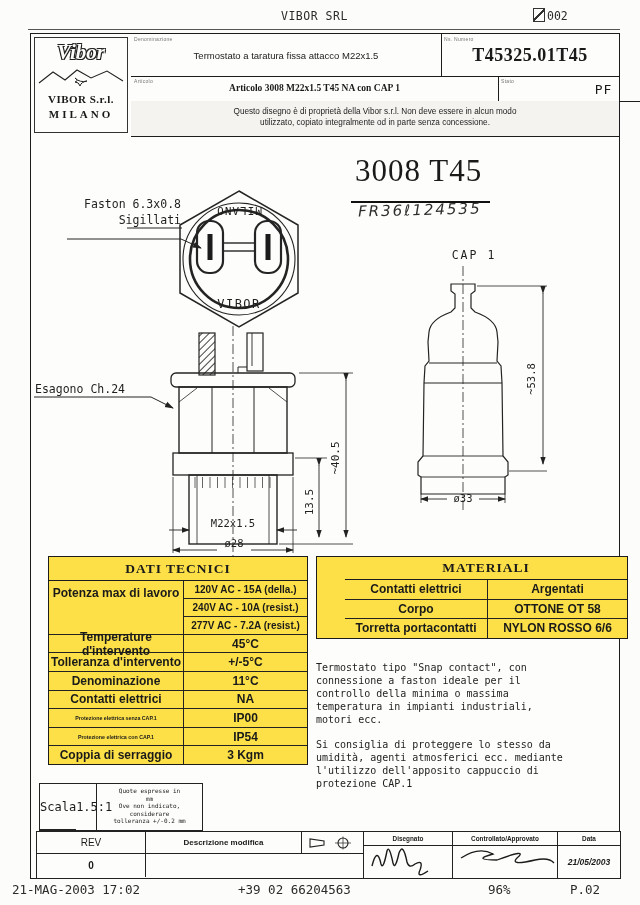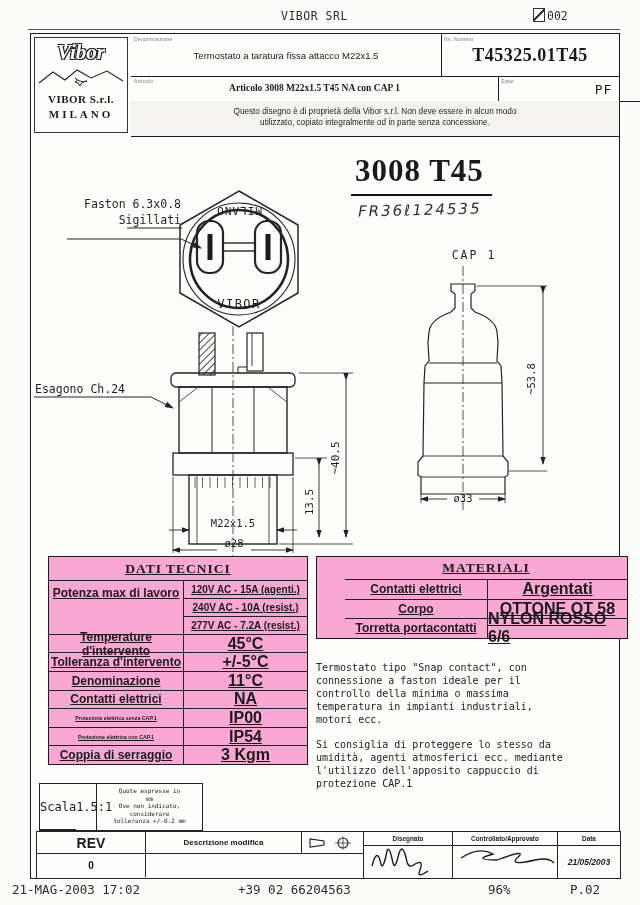--- a/index.html
+++ b/index.html
@@ -30,35 +30,35 @@
   .tb-art{left:100px;top:42px;width:367px;height:25px;border-right-width:1.2px;border-bottom-width:1.2px;}
   .tb-stato{left:467px;top:42px;width:121px;height:25px;border-bottom-width:1.2px;padding-left:45px;}
   .tb-notice{left:100px;top:67px;width:488px;height:35px;border-bottom-width:1.4px;background:#f4f3f0;}
   .tinylbl{position:absolute;left:3px;top:2px;font-size:5px;color:#777;letter-spacing:.3px;}
   .tb-desc .txt{margin-top:16px;text-align:center;font-size:9.5px;color:#222;}
   .tb-num .txt{margin-top:11px;text-align:center;font-family:"Liberation Serif",serif;font-weight:bold;font-size:18px;letter-spacing:.5px;}
   .tb-art .txt{margin-top:7px;text-align:center;font-family:"Liberation Serif",serif;font-weight:bold;font-size:9.5px;}
   .tb-stato .txt{margin-top:6px;text-align:center;font-family:"DejaVu Sans Mono",monospace;font-size:13px;letter-spacing:1px;}
   .tb-notice .txt{margin-top:5px;text-align:center;font-size:8.2px;line-height:11px;white-space:pre-line;color:#222;}
   
-  .model-title{left:320px;top:119px;font-family:"Liberation Serif",serif;font-weight:bold;font-size:31px;
-               border-bottom:2.5px solid #111;padding:0 8px 5px 4px;letter-spacing:1px;}
+  .model-title{left:320px;top:119px;font-family:"Liberation Serif",serif;font-weight:normal;font-size:31px;
+               border-bottom:2.5px solid #111;padding:0 8px 12px 4px;letter-spacing:1px;}
   .hand-note{left:327px;top:167px;font-family:"DejaVu Sans",sans-serif;font-style:italic;font-size:15px;
              letter-spacing:2px;color:#2e2e2e;transform:rotate(-1.5deg);}
   svg text{font-family:"DejaVu Sans Mono",monospace;fill:#1f1f1f;}
   
-  .tbl{position:absolute;border:1.5px solid #1c1c1c;background:#f9a8d4;text-decoration:underline;}
+  .tbl{position:absolute;border:1.5px solid #1c1c1c;background:#fde047;}
   .tbl .title{font-family:"Liberation Serif",serif;font-weight:bold;text-align:center;border-bottom:1.2px solid #1c1c1c;letter-spacing:1px;}
   .dt{left:17px;top:522px;width:258px;}
   .dt .title{font-size:13.5px;height:23px;line-height:23px;}
   .row{display:flex;border-bottom:1.1px solid #222;}
   .row:last-child{border-bottom:none;}
   .lblc{width:134px;border-right:1.1px solid #222;display:flex;align-items:center;justify-content:center;
         text-align:center;font-weight:bold;font-size:12px;}
-  .valc{flex:1;display:flex;align-items:center;justify-content:center;font-weight:bold;font-size:16px;}
+  .valc{flex:1;display:flex;align-items:center;justify-content:center;font-weight:bold;font-size:12px;}
   .dt .row{height:17.6px;}
   .dt-group{display:flex;height:52.8px;border-bottom:1.1px solid #222;}
   .dt-group .lblc{align-items:flex-start;padding-top:5px;}
   .dt-group .vals{flex:1;display:flex;flex-direction:column;}
   .dt-group .vals div{height:17.6px;border-bottom:1.1px solid #222;display:flex;align-items:center;justify-content:center;font-weight:bold;font-size:10px;}
   .dt-group .vals div:last-child{border-bottom:none;}
   .tiny .lblc{font-size:5.3px;}
   .mat{left:285px;top:522px;width:282px;padding-left:28px;}
   .mat .title{font-size:13.5px;height:22px;line-height:22px;}
   .mat .row{height:18.6px;}
@@ -69,21 +69,21 @@
   
   .scala{left:8px;top:749px;width:162px;height:46px;border:1.4px solid #222;display:flex;background:#fdfdfb;}
   .scala .left{width:56px;border-right:1.1px solid #222;display:flex;flex-direction:row;}
   .scala .left div{flex:1;display:flex;align-items:center;justify-content:center;font-family:"DejaVu Sans Mono",monospace;font-size:12px;}
   .scala .left div:first-child{border-bottom:1.1px solid #222;}
   .scala .note{flex:1;font-family:"DejaVu Sans Mono",monospace;font-size:6px;line-height:7.6px;text-align:center;
                white-space:pre-line;padding-top:3px;color:#222;}
   
   .revt{left:5px;top:797px;width:327px;height:46px;border:1.4px solid #222;background:#fdfdfb;}
   .revt .hdr{display:flex;height:21px;border-bottom:1.1px solid #222;}
-  .revt .hdr .c1{width:108px;border-right:1.1px solid #222;display:flex;align-items:center;justify-content:center;font-weight:bold;font-size:14px;}
+  .revt .hdr .c1{width:108px;border-right:1.1px solid #222;display:flex;align-items:center;justify-content:center;font-weight:normal;font-size:10px;}
   .revt .hdr .c2{flex:1;display:flex;align-items:center;justify-content:center;font-weight:bold;font-size:8px;}
   .revt .hdr .c3{width:62px;border-left:1.1px solid #222;display:flex;align-items:center;justify-content:center;}
   .revt .val{display:flex;height:23px;}
   .revt .val .c1{width:108px;border-right:1.1px solid #222;display:flex;align-items:center;justify-content:center;font-size:10px;font-weight:bold;}
   .sigt{left:332px;top:797px;width:256px;height:46px;border:1.4px solid #222;display:flex;background:#fdfdfb;}
   .sigt .col{display:flex;flex-direction:column;border-right:1.1px solid #222;}
   .sigt .col:last-child{border-right:none;}
   .sigt .col .lab{height:13px;border-bottom:1.1px solid #222;display:flex;align-items:center;justify-content:center;
                   font-weight:bold;font-size:6.4px;}
   .sigt .col .sig{flex:1;position:relative;overflow:visible;}
@@ -227,21 +227,21 @@
       </g>
       <text transform="rotate(-90 504 243)" x="504" y="243" text-anchor="middle" font-size="10.5">~53.8</text>
       <text x="432" y="366" text-anchor="middle" font-size="10.5">ø33</text>
     </svg>
 
     <div class="tbl dt">
       <div class="title">DATI TECNICI</div>
       <div class="dt-group">
         <div class="lblc">Potenza max di lavoro</div>
         <div class="vals">
-          <div>120V AC - 15A (agenti.)</div>
+          <div>120V AC - 15A (della.)</div>
           <div>240V AC - 10A (resist.)</div>
           <div>277V AC - 7.2A (resist.)</div>
         </div>
       </div>
       <div class="row">
           <div class="lblc">Temperature d'intervento</div>
           <div class="valc">45°C</div>
         </div>
       <div class="row">
           <div class="lblc">Tolleranza d'intervento</div>

